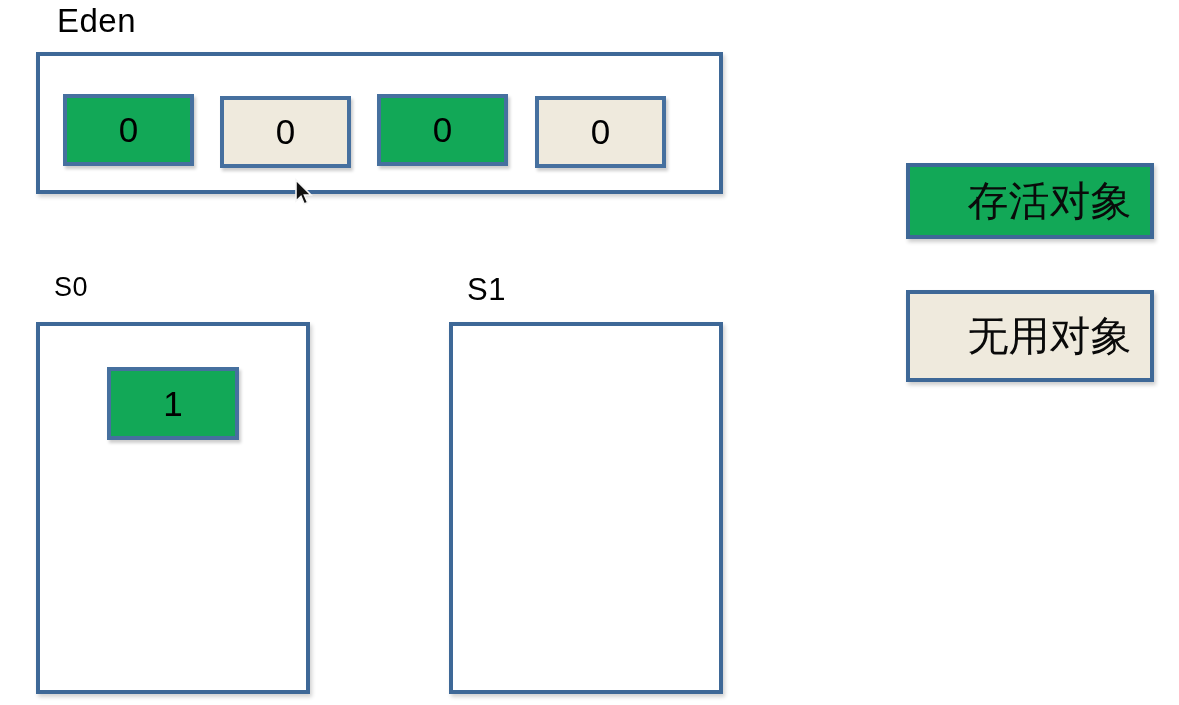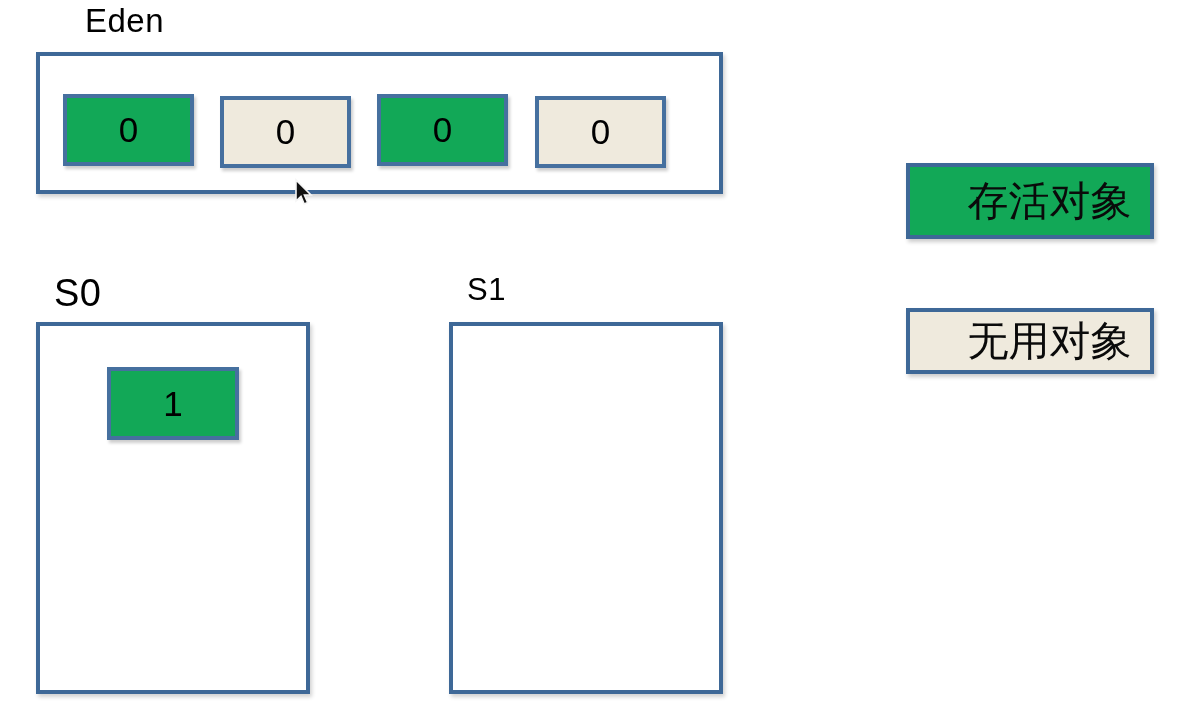--- a/index.html
+++ b/index.html
@@ -37,49 +37,49 @@
     width:131px;height:72px;
     border:4px solid var(--cell-border);
     display:flex;align-items:center;justify-content:center;
     font-size:35px;
     color:var(--text);
     box-shadow:2px 3px 3px rgba(0,0,0,0.20);
   }
   .cell[data-state="live"]{background:var(--live-fill);}
   .cell[data-state="garbage"]{background:var(--garbage-fill);}
 
-  #eden-label{left:57px;top:2px;margin-left:28px;}
+  #eden-label{left:57px;top:2px;}
   #eden-box{left:36px;top:52px;width:687px;height:142px;}
   #eden-cell-0{left:23px;top:38px;}
   #eden-cell-1{left:180px;top:40px;}
   #eden-cell-2{left:337px;top:38px;}
   #eden-cell-3{left:495px;top:40px;}
 
-  #s0-label{left:54px;top:272px;font-size:38px;}
+  #s0-label{left:54px;top:272px;font-size:27px;}
   #s0-box{left:36px;top:322px;width:274px;height:372px;}
   #s0-cell-0{left:67px;top:41px;width:132px;height:73px;}
 
   #s1-label{left:467px;top:272px;font-size:31px;text-align:right;}
   #s1-box{left:449px;top:322px;width:274px;height:372px;}
 
   .legend-item{
     position:absolute;
     width:248px;height:76px;
     border:4px solid var(--box-border);
     display:flex;align-items:center;justify-content:center;
     font-family:"Liberation Serif","DejaVu Serif",serif;
     font-size:41px;
     color:#0a0a0a;
     box-shadow:2px 3px 4px rgba(0,0,0,0.20);
     padding-left:39px;
   }
   .legend-item[data-state="live"]{background:var(--live-fill);}
   .legend-item[data-state="garbage"]{background:var(--garbage-fill);}
   #legend-item-0{left:906px;top:163px;}
-  #legend-item-1{left:906px;top:308px;height:66px;}
+  #legend-item-1{left:906px;top:290px;height:92px;}
 
   #mouse-cursor{
     position:absolute;
     left:292px;top:178px;
     width:22px;height:30px;
     pointer-events:none;
   }
 </style>
 </head>
 <body>

